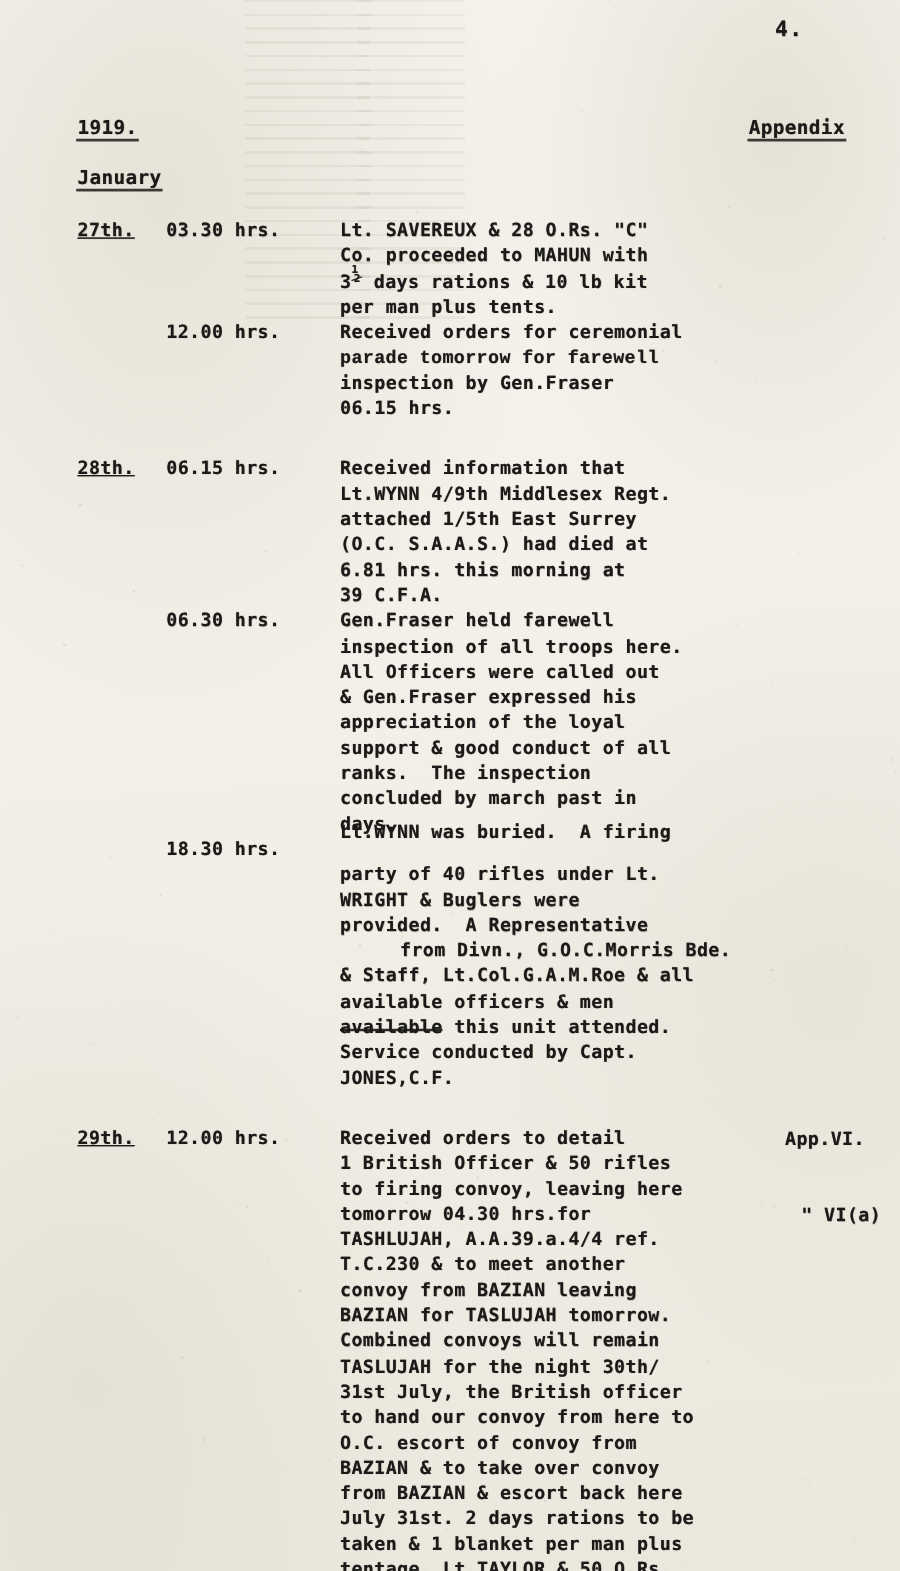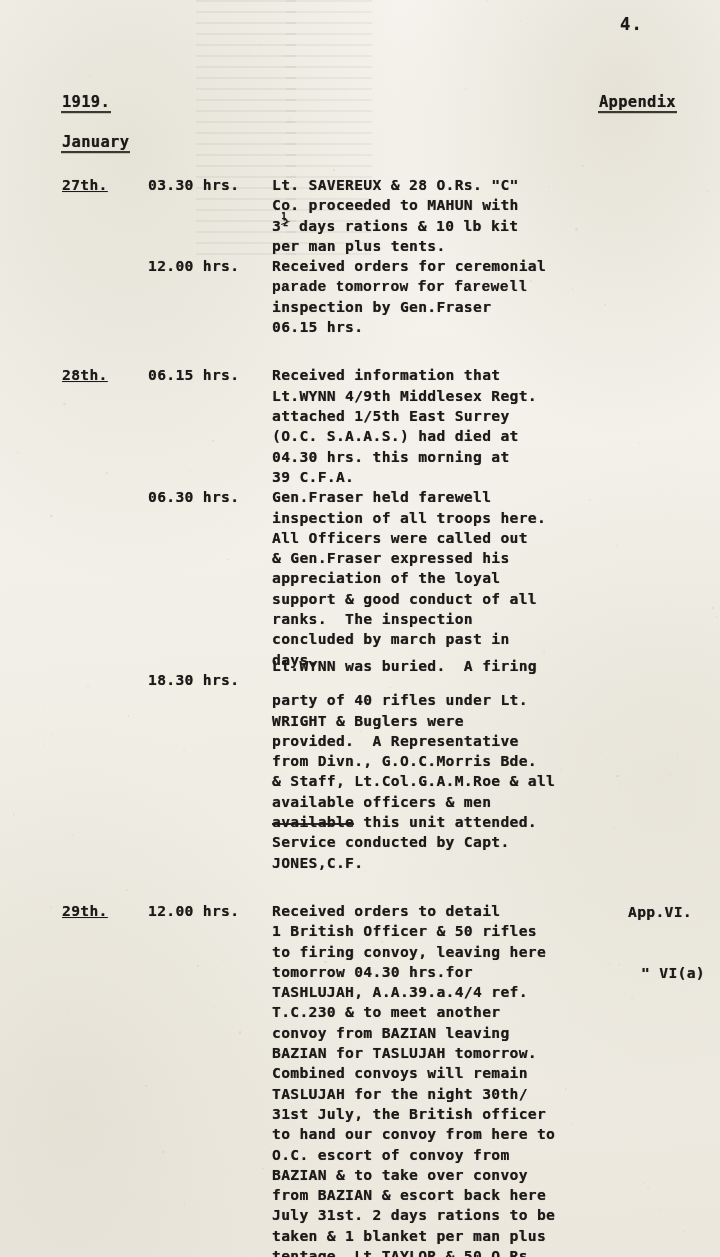--- a/index.html
+++ b/index.html
@@ -112,21 +112,21 @@
     right: -1px;
     bottom: -2px;
     height: 1.7px;
     background: #24221e;
     opacity: 0.88;
     box-shadow: 0 0.4px 0.6px rgba(50,47,41,0.45);
   }
 
   
   .col-day  { left: 62px; text-decoration: underline;  }
-  .col-time { left: 148px; }
+  .col-time { left: 133px; }
   .col-text { left: 272px; }
   .col-ref  { left: 628px; }
   .col-ref2 { left: 641px; }
 
   
   .struck {
     position: relative;
     display: inline-block;
   }
   .struck::after {
@@ -198,38 +198,38 @@
       <div class="tw col-text" style="top: 256.2px;">Received orders for ceremonial</div>
       <div class="tw col-text" style="top: 276.5px; font-family: Liberation Mono, monospace;">parade tomorrow for farewell</div>
       <div class="tw col-text" style="top: 296.8px;">inspection by Gen.Fraser</div>
       <div class="tw col-text" style="top: 317.1px;">06.15 hrs.</div>
       <div class="tw col-time" style="top: 365.4px;">06.15 hrs.</div>
       <div class="tw col-day" style="top: 365.4px;">28th.</div>
       <div class="tw col-text" style="top: 365.4px;">Received information that</div>
       <div class="tw col-text" style="top: 385.7px;">Lt.WYNN 4/9th Middlesex Regt.</div>
       <div class="tw col-text" style="top: 406px;">attached 1/5th East Surrey</div>
       <div class="tw col-text" style="top: 426.3px; text-align: right;">(O.C. S.A.A.S.) had died at</div>
-      <div class="tw col-text" style="top: 446.6px;">04.30 hrs. this morning at</div>
+      <div class="tw col-text" style="top: 446.6px;">6.81 hrs. this morning at</div>
       <div class="tw col-text" style="top: 466.9px;">39 C.F.A.</div>
       <div class="tw col-time" style="top: 487.2px;">06.30 hrs.</div>
       <div class="tw col-text" style="top: 487.2px;">Gen.Fraser held farewell</div>
       <div class="tw col-text" style="top: 507.5px;">inspection of all troops here.</div>
       <div class="tw col-text" style="top: 527.8px;">All Officers were called out</div>
       <div class="tw col-text" style="top: 548.1px;">&amp; Gen.Fraser expressed his</div>
       <div class="tw col-text" style="top: 568.4px;">appreciation of the loyal</div>
       <div class="tw col-text" style="top: 588.7px;">support &amp; good conduct of all</div>
       <div class="tw col-text" style="top: 609px;">ranks.  The inspection</div>
       <div class="tw col-text" style="top: 629.3px;">concluded by march past in</div>
       <div class="tw col-text" style="top: 649.6px;">days.</div>
       <div class="tw col-time" style="top: 669.9px;">18.30 hrs.</div>
       <div class="tw col-text" style="top: 656px;">Lt.WYNN was buried.  A firing</div>
       <div class="tw col-text" style="top: 690.2px;">party of 40 rifles under Lt.</div>
       <div class="tw col-text" style="top: 710.5px;">WRIGHT &amp; Buglers were</div>
       <div class="tw col-text" style="top: 730.8px;">provided.  A Representative</div>
-      <div class="tw col-text" style="top: 751.1px;">from Divn., G.O.C.Morris Bde.</div>
+      <div class="tw col-text" style="top: 751.1px; margin-left: 48px;">from Divn., G.O.C.Morris Bde.</div>
       <div class="tw col-text" style="top: 771.4px;">&amp; Staff, Lt.Col.G.A.M.Roe &amp; all</div>
       <div class="tw col-text" style="top: 791.7px;">available officers &amp; men</div>
       <div class="tw col-text" style="top: 812px;"><span class="struck">available</span> this unit attended.</div>
       <div class="tw col-text" style="top: 832.3px;">Service conducted by Capt.</div>
       <div class="tw col-text" style="top: 852.6px;">JONES,C.F.</div>
       <div class="tw col-time" style="top: 900.9px;">12.00 hrs.</div>
       <div class="tw col-day" style="top: 900.9px;">29th.</div>
       <div class="tw col-text" style="top: 900.9px;">Received orders to detail</div>
       <div class="tw col-text" style="top: 921.2px;">1 British Officer &amp; 50 rifles</div>
       <div class="tw col-text" style="top: 941.5px;">to firing convoy, leaving here</div>

